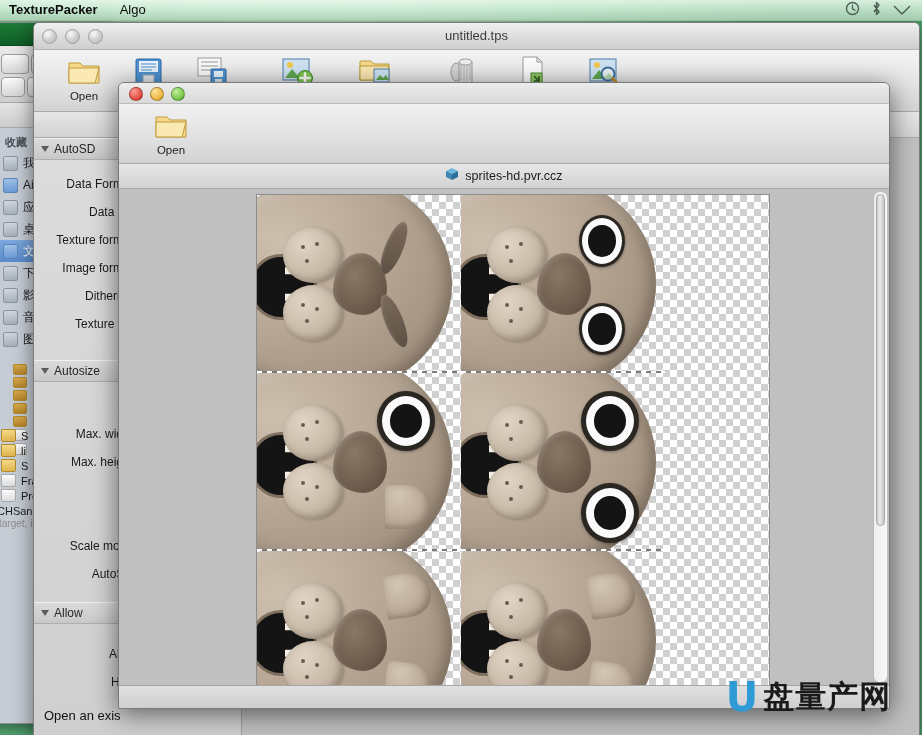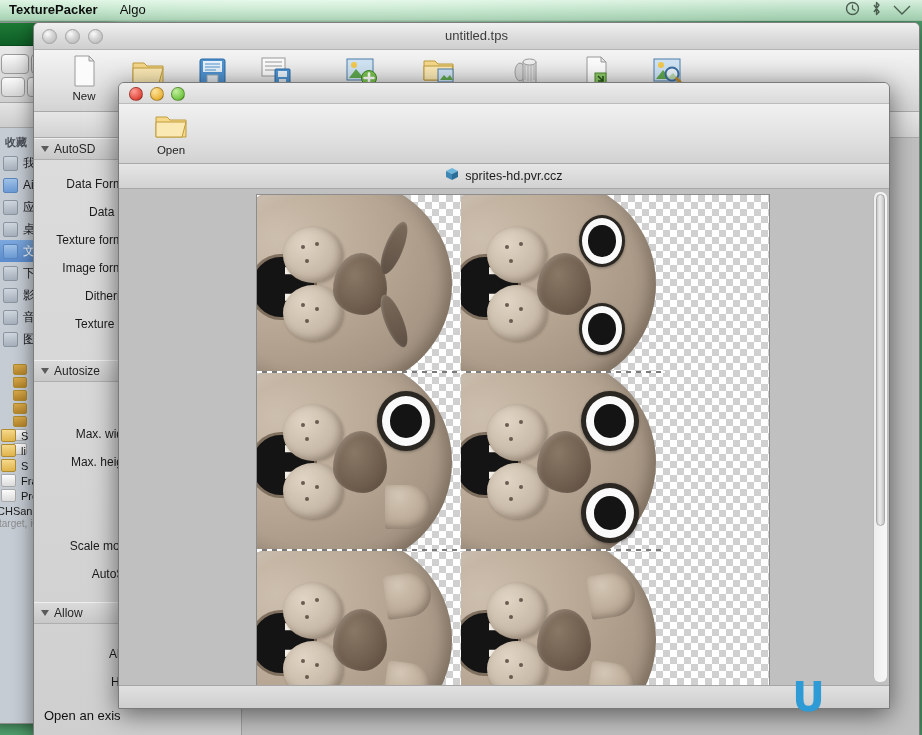--- a/index.html
+++ b/index.html
@@ -405,29 +405,20 @@
     <div class="tl-dots">
       <div class="tl-dot"></div>
       <div class="tl-dot"></div>
       <div class="tl-dot"></div>
     </div>
     <div class="tp-title">untitled.tps</div>
   </div>
 
   <div class="tp-toolbar">
 
-    <div class="tb-item">
-      <div class="tb-icon">
-        <svg width="36" height="34" viewBox="0 0 36 34">
-          <path d="M9 2 h14 l5 5 v25 h-19 z" fill="#fbfbfb" stroke="#9a9a9a" stroke-width="1"></path>
-          <path d="M23 2 l5 5 h-5 z" fill="#e4e4e4" stroke="#9a9a9a" stroke-width="1"></path>
-        </svg>
-      </div>
-      <div class="lbl">New</div>
-    </div>
 
     <div class="tb-item">
       <div class="tb-icon">
         <svg width="36" height="34" viewBox="0 0 36 34">
           <path d="M3 9 h11 l3 3 h16 v17 h-30 z" fill="#f5d88a" stroke="#bf9c3c" stroke-width="1"></path>
           <path d="M3 14 h30 l-4 15 h-26 z" fill="#fbe9b4" stroke="#bf9c3c" stroke-width="1"></path>
         </svg>
       </div>
       <div class="lbl">Open</div>
     </div>
@@ -825,14 +816,15 @@
       <svg width="18" height="15" viewBox="0 0 18 15">
         <path d="M1 5 L9 13 L17 5" fill="none" stroke="#2c3a30" stroke-width="1.4" stroke-linejoin="round"></path>
       </svg>
     </span>
   </span>
 </div>
 
 <div class="abs" id="wm">
   <div class="wm-top">
     <span class="wm-u">U</span>
+    <span class="wm-cn">盘量产网</span>
   </div>
 </div>
 
 </body></html>

